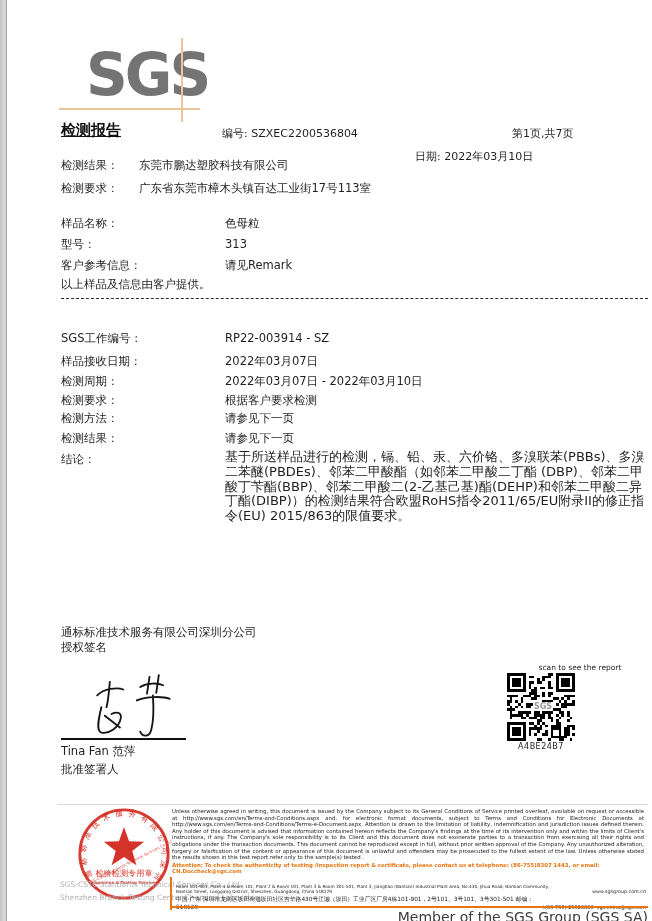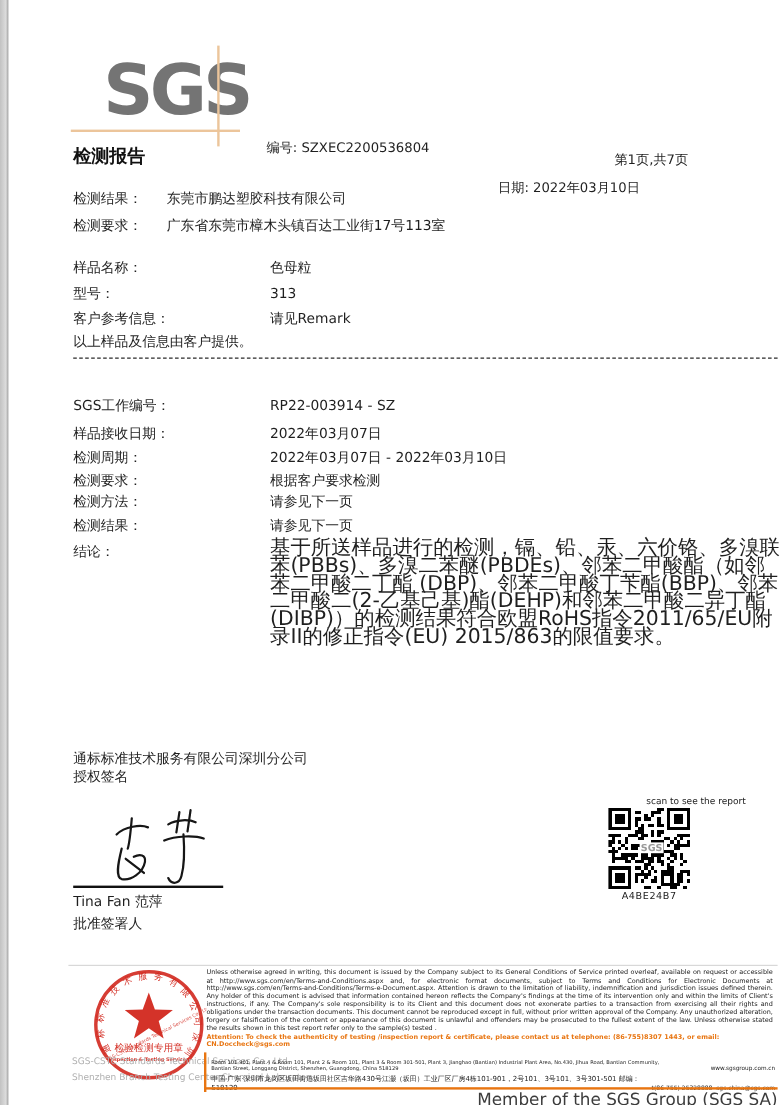--- a/index.html
+++ b/index.html
@@ -13,21 +13,21 @@
                font-family:"DejaVu Sans",sans-serif; line-height:1; }
   .cal-h { background:#ecc59b; height:2px; }
   .cal-v { background:#ecc59b; width:2px; }
   .title { font-size:15px; font-weight:700; color:#111; }
   .meta  { font-size:11px; color:#1f1f1f; }
   .row { position:absolute; left:61px; font-size:11.5px; white-space:nowrap; }
   .row .lab { position:absolute; left:0; top:0; }
   .val-1 { position:absolute; left:78px; top:0; }
   .val-2 { position:absolute; left:164px; top:0; }
   .dash { border-top:1px dashed #2a2a2a; }
-  .concl { font-size:17px; line-height:14.8px; white-space:normal; text-align:left; }
+  .concl { font-size:13px; line-height:14.8px; white-space:normal; text-align:left; }
   .sig-line { background:#111; height:1.5px; }
   .qr-cap { font-size:7.5px; color:#222; text-align:center;margin-left:39px; }
   .qr-code-text { font-size:8px; color:#222; text-align:center; letter-spacing:.5px; }
   .qr-center-label { position:absolute; font-size:8px; font-weight:700; color:#9a9a9a;
                      background:#fff; padding:0 1px; }
   .foot-topline { background:#d8d8d8; height:1px; }
   .disclaimer { font-size:5.4px; line-height:6.6px; color:#222; text-align:justify; }
   .attention  { font-size:5.4px; line-height:6.6px; color:#e87511; font-weight:700; margin-top:1px; }
   .addr-row { display:flex; justify-content:space-between; align-items:flex-end; }
   .addr-en { font-size:4.3px; color:#222; }
@@ -43,22 +43,22 @@
 </head>
 <body>
 
 <div class="page">
   <div class="edge"></div>
 
   <div class="abs logo-text" style="left:86px; top:46px;">SGS</div>
   <div class="abs cal-h" style="left:59px; top:108px; width:141px;"></div>
   <div class="abs cal-v" style="left:181px; top:38px; height:84px;"></div>
 
-  <div class="abs title" style="left:61px; top:121px;">检测报告</div>
-  <div class="abs meta" style="left:222px; top:116px;">编号: SZXEC2200536804</div>
+  <div class="abs title" style="left:61px; top:121px;text-decoration:underline;">检测报告</div>
+  <div class="abs meta" style="left:222px; top:126px;">编号: SZXEC2200536804</div>
   <div class="abs meta" style="left:415px; top:126px;margin-top:23px;">日期: 2022年03月10日</div>
   <div class="abs meta" style="left:512px; top:126px;">第1页,共7页</div>
 
   <div class="row" style="top:158px;">
     <span class="lab">检测结果：</span>
     <span class="val-1">东莞市鹏达塑胶科技有限公司</span>
   </div>
   <div class="row" style="top:181px;">
     <span class="lab">检测要求：</span>
     <span class="val-1">广东省东莞市樟木头镇百达工业街17号113室</span>

